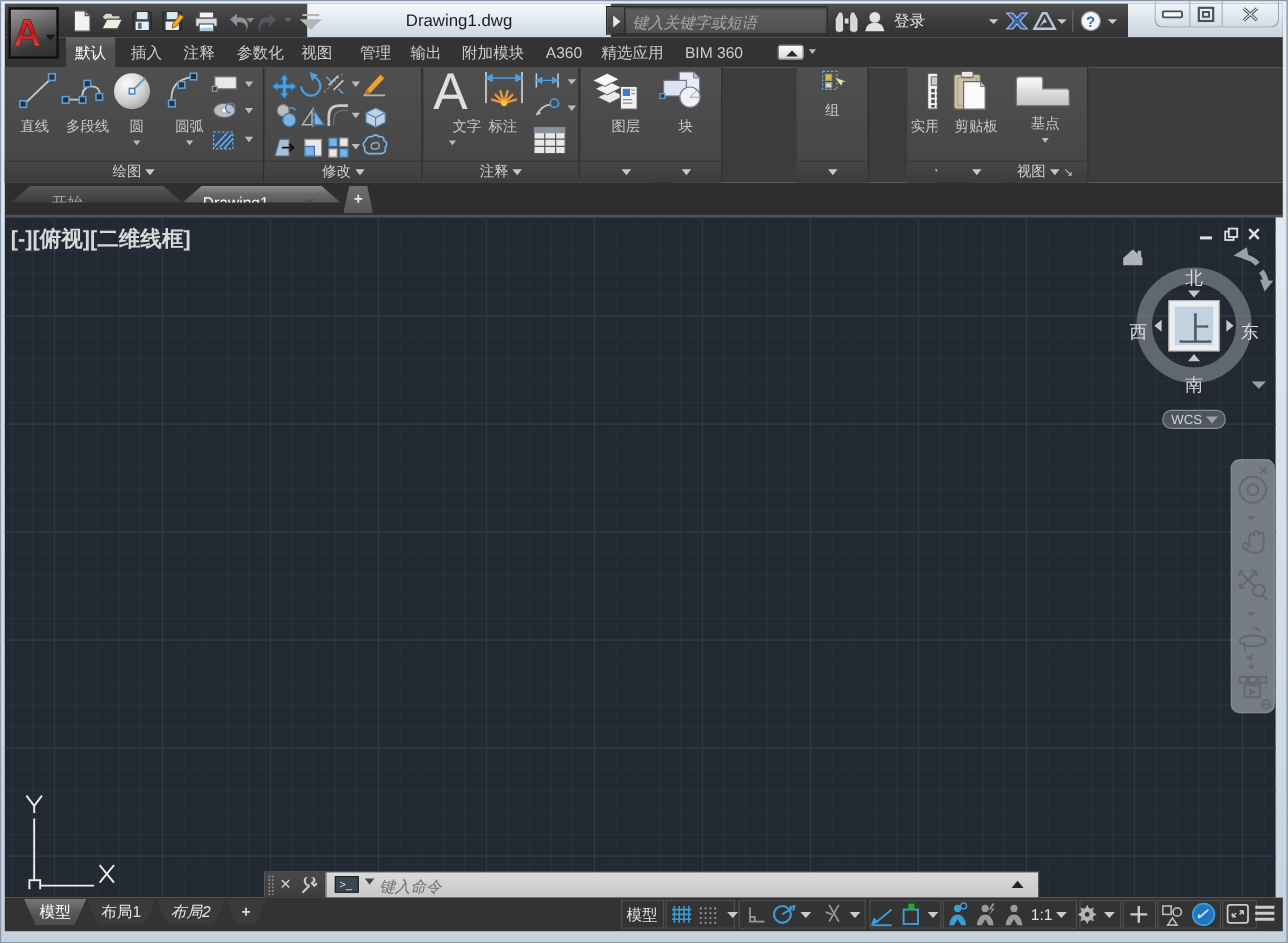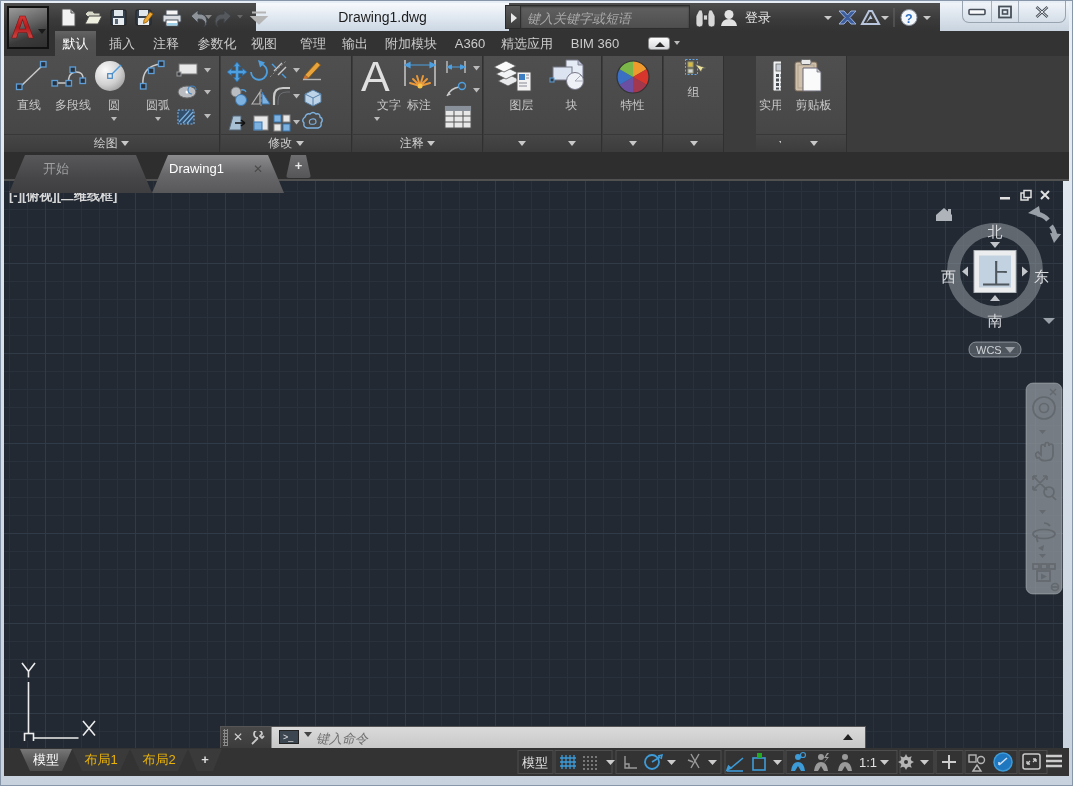--- a/index.html
+++ b/index.html
@@ -29,35 +29,35 @@
 
 #ribbon{position:absolute;left:4px;top:56px;width:1065px;height:96px;background:#3c3c3c;}
 .panel{position:absolute;top:0;height:96px;background:linear-gradient(to bottom,#4f4f4f,#484848 70%,#434343);border-right:1px solid #303030;}
 .plabel{position:absolute;left:0;bottom:0;width:100%;height:18px;background:linear-gradient(to bottom,#464646,#3c3c3c);border-top:1px solid #383838;color:#cecece;font-size:12px;text-align:center;line-height:17px;}
 .ptext{color:#c8c8c8;font-size:12px;text-align:center;position:absolute;}
 .dn{display:inline-block;width:0;height:0;border-left:4px solid transparent;border-right:4px solid transparent;border-top:5px solid #c8c8c8;vertical-align:middle;}
 .dns{display:inline-block;width:0;height:0;border-left:3px solid transparent;border-right:3px solid transparent;border-top:4px solid #bbb;vertical-align:middle;}
 
 #filetabs{position:absolute;left:4px;top:152px;width:1065px;height:29px;background:#2e2e2e;}
 #filetabs:after{content:"";position:absolute;left:0;bottom:0;width:100%;height:2px;background:#515151;}
-.ftab{position:absolute;top:3px;height:38px;font-size:13px;text-align:center;border-radius:8px 8px 0 0;z-index:2;}
+.ftab{position:absolute;top:3px;height:14px;font-size:13px;text-align:center;border-radius:8px 8px 0 0;z-index:2;}
 
 #canvas{position:absolute;left:4px;top:181px;width:1059px;height:567px;background-color:#222933;
 background-image:
  linear-gradient(to right,#313b47 1px,transparent 1px),
  linear-gradient(to bottom,#313b47 1px,transparent 1px),
  linear-gradient(to right,#29313c 1px,transparent 1px),
  linear-gradient(to bottom,#29313c 1px,transparent 1px);
 background-size:90px 90px,90px 90px,18px 18px,18px 18px;
 background-position:41px 82px,41px 82px,5px 10px,5px 10px;}
-#vplabel{position:absolute;left:5px;top:6px;color:#d8d8d8;font-size:13px;font-weight:bold;}
+#vplabel{position:absolute;left:5px;top:6px;color:#d8d8d8;font-size:18px;font-weight:bold;}
 
 #statusbar{position:absolute;left:4px;top:748px;width:1065px;height:28px;background:#333;}
 
-.ltab{position:absolute;top:1px;height:22px;color:#eab308;font-size:13px;text-align:center;line-height:22px;}
+.ltab{position:absolute;top:1px;height:22px;color:#e5e5e5;font-size:13px;text-align:center;line-height:22px;}
 </style>
 </head>
 <body>
 <div id="frame"></div>
 <div id="titlebar">
   <div id="titlelight"></div>
   <div id="titletext">Drawing1.dwg</div>
   <svg class="abs" style="left:54px;top:3px;" width="200" height="24" viewBox="0 0 200 24">
 
     <path d="M4,3 h9 l4,4 v13 h-13 z" fill="#f2f2f2" stroke="#555" stroke-width="1"></path>
@@ -315,35 +315,20 @@
   <div class="panel" style="left:538px;width:60px;">
     <svg width="60" height="42" viewBox="0 0 60 42" style="position:absolute;left:0;top:0;">
       <path d="M24,4 h12 l5,5 v12 h-17 z" fill="#e6ecf5" stroke="#778" stroke-width="1"></path>
       <path d="M36,4 v5 h5 z" fill="#b9c4d4" stroke="#778" stroke-width="0.8"></path>
       <rect x="11" y="11" width="19" height="13" fill="#dbe4f0" stroke="#778" stroke-width="1"></rect>
       <circle cx="33" cy="25" r="8.5" fill="#eef2f7" stroke="#778" stroke-width="1"></circle>
       <path d="M33,25 l6,-6 M33,25 h8.5" stroke="#99a" stroke-width="0.8" fill="none"></path>
       <rect x="8" y="22" width="4" height="4" fill="#2e3a46" stroke="#5d9ed8" stroke-width="1"></rect>
     </svg>
     <div class="ptext" style="left:0;top:41px;width:100%;">块</div>
-    <div class="plabel"><span class="dn"></span></div>
-  </div>
-  <div class="panel" style="left:599px;width:60px;">
-    <svg width="60" height="42" viewBox="0 0 60 42" style="position:absolute;left:0;top:0;">
-      <g transform="translate(30,21)">
-        <path d="M0,0 L0,-16 A16,16 0 0,1 13.8,-8 z" fill="#f09a2e"></path>
-        <path d="M0,0 L13.8,-8 A16,16 0 0,1 13.8,8 z" fill="#d8352c"></path>
-        <path d="M0,0 L13.8,8 A16,16 0 0,1 0,16 z" fill="#a3374e"></path>
-        <path d="M0,0 L0,16 A16,16 0 0,1 -13.8,8 z" fill="#6a4fa3"></path>
-        <path d="M0,0 L-13.8,8 A16,16 0 0,1 -13.8,-8 z" fill="#3b6fc4"></path>
-        <path d="M0,0 L-13.8,-8 A16,16 0 0,1 0,-16 z" fill="#7ab648"></path>
-        <circle cx="0" cy="0" r="16" fill="none" stroke="#333" stroke-width="1.2"></circle>
-      </g>
-    </svg>
-    <div class="ptext" style="left:0;top:41px;width:100%;">特性</div>
     <div class="plabel"><span class="dn"></span></div>
   </div>
   <div class="panel" style="left:660px;width:60px;">
     <svg width="60" height="30" viewBox="0 0 60 30" style="position:absolute;left:0;top:0;">
       <rect x="21.5" y="3.5" width="12" height="15" fill="none" stroke="#6aa7e0" stroke-width="1" stroke-dasharray="2,1.5"></rect>
       <rect x="24" y="6" width="5" height="5" fill="#d8b93e" stroke="#997"></rect>
       <rect x="24" y="13" width="5" height="4" fill="#cfd4d9" stroke="#997"></rect>
       <path d="M31,8 l6,8 1.5,-3.5 3.5,-0.5 z" fill="#ece29a" stroke="#555" stroke-width="0.8"></path>
     </svg>
     <div class="ptext" style="left:0;top:28px;width:100%;">组</div>
@@ -378,20 +363,34 @@
     <svg width="54" height="42" viewBox="0 0 54 42" style="position:absolute;left:0;top:0;">
       <rect x="14" y="6" width="22" height="29" rx="2" fill="#cec0ab" stroke="#776655"></rect>
       <rect x="17" y="9" width="16" height="23" fill="none" stroke="#b0a28c" stroke-width="1"></rect>
       <rect x="20" y="3.5" width="10" height="5" rx="1.5" fill="#e8e8e8" stroke="#666"></rect>
       <path d="M22,12 h14 l4,4 v19 h-18 z" fill="#fafafa" stroke="#667"></path>
       <path d="M36,12 v4 h4 z" fill="#c9c9c9" stroke="#667" stroke-width="0.7"></path>
     </svg>
     <div class="ptext" style="left:0;top:41px;width:100%;">剪贴板</div>
     <div class="plabel"><span class="dn"></span></div>
   </div>
+  <div class="panel" style="left:832px;width:71px;">
+    <svg width="71" height="40" viewBox="0 0 71 40" style="position:absolute;left:0;top:0;">
+      <defs>
+          <linearGradient id="baseg" x1="0" y1="0" x2="0" y2="1">
+        <stop offset="0" stop-color="#fbfbfb"></stop>
+            <stop offset="1" stop-color="#c2c2c2"></stop>
+      </linearGradient>
+        </defs>
+      <path d="M11,32 v-22 q0,-2 2,-2 h18 q2,0 2,2 v8 h20 q2,0 2,2 v12 z" fill="url(#baseg)" stroke="#777" stroke-width="1"></path>
+    </svg>
+    <div class="ptext" style="left:0;top:39px;width:100%;">基点</div>
+    <div class="ptext" style="left:0;top:53px;width:100%;"><span class="dns"></span></div>
+    <div class="plabel">视图 <span class="dn"></span> <span style="color:#bbb;font-size:10px;">↘</span></div>
+  </div>
 </div>
 <div id="filetabs">
   <div class="ftab" style="left:5px;width:143px;background:linear-gradient(to bottom,#58585a,#464648 60%,#3e3e40);color:#9fa0a2;line-height:27px;text-align:left;padding-left:34px;clip-path:polygon(16px 0,calc(100% - 16px) 0,100% 100%,0 100%);">开始</div>
   <div class="ftab" style="left:148px;width:132px;background:linear-gradient(to bottom,#8c8c8e,#68686a 50%,#58585a);color:#fff;line-height:27px;text-align:left;padding-left:17px;clip-path:polygon(16px 0,calc(100% - 16px) 0,100% 100%,0 100%);">Drawing1<span style="position:absolute;right:21px;top:1px;color:#4a4a4a;font-size:12px;">✕</span></div>
   <div class="ftab" style="left:282px;width:25px;height:23px;top:3px;background:linear-gradient(to bottom,#6e6e70,#555557);border-radius:5px 5px 3px 3px;color:#e8e8e8;line-height:22px;font-weight:bold;clip-path:polygon(5px 0,calc(100% - 5px) 0,100% 100%,0 100%);">+</div>
 </div>
 <div id="canvas">
   <div id="vplabel">[-][俯视][二维线框]</div>
 
   <svg class="abs" style="left:992px;top:8px;" width="65" height="14" viewBox="0 0 65 14">
@@ -485,21 +484,21 @@
       </div>
       <span class="abs" style="left:32px;top:5px;width:0;height:0;border-left:4px solid transparent;border-right:4px solid transparent;border-top:5px solid #444;"></span>
       <span class="abs" style="left:44px;top:3px;font-size:13px;font-style:italic;color:#707070;">键入命令</span>
       <span class="abs" style="right:12px;top:7px;width:0;height:0;border-left:5px solid transparent;border-right:5px solid transparent;border-bottom:6px solid #222;"></span>
     </div>
   </div>
 </div>
 <div id="statusbar">
   <div class="ltab" style="left:16px;width:52px;background:linear-gradient(to bottom,#777,#555 60%,#4c4c4c);color:#fff;clip-path:polygon(0 0,100% 0,calc(100% - 10px) 100%,10px 100%);">模型</div>
   <div class="ltab" style="left:68px;width:58px;clip-path:polygon(0 0,100% 0,calc(100% - 10px) 100%,10px 100%);background:#3a3a3a;">布局1</div>
-  <div class="ltab" style="left:126px;width:58px;clip-path:polygon(0 0,100% 0,calc(100% - 10px) 100%,10px 100%);background:#3a3a3a;">布局2</div>
+  <div class="ltab" style="left:126px;width:58px;clip-path:polygon(0 0,100% 0,calc(100% - 10px) 100%,10px 100%);background:#3a3a3a;font-style:italic;">布局2</div>
   <div class="ltab" style="left:184px;width:34px;clip-path:polygon(0 0,100% 0,calc(100% - 9px) 100%,9px 100%);background:#3a3a3a;color:#ddd;font-weight:bold;">+</div>
   <svg class="abs" style="left:505px;top:0;" width="560" height="28" viewBox="0 0 560 28">
     <g fill="none" stroke="#4e4e4e" stroke-width="1">
       <rect x="9" y="2.5" width="35" height="23"></rect>
         <rect x="46" y="2.5" width="57" height="23"></rect>
       <rect x="107" y="2.5" width="105" height="23"></rect>
         <rect x="216" y="2.5" width="59" height="23"></rect>
       <rect x="277" y="2.5" width="111" height="23"></rect>
         <rect x="391" y="2.5" width="34" height="23"></rect>
       <rect x="427" y="2.5" width="27" height="23"></rect>

